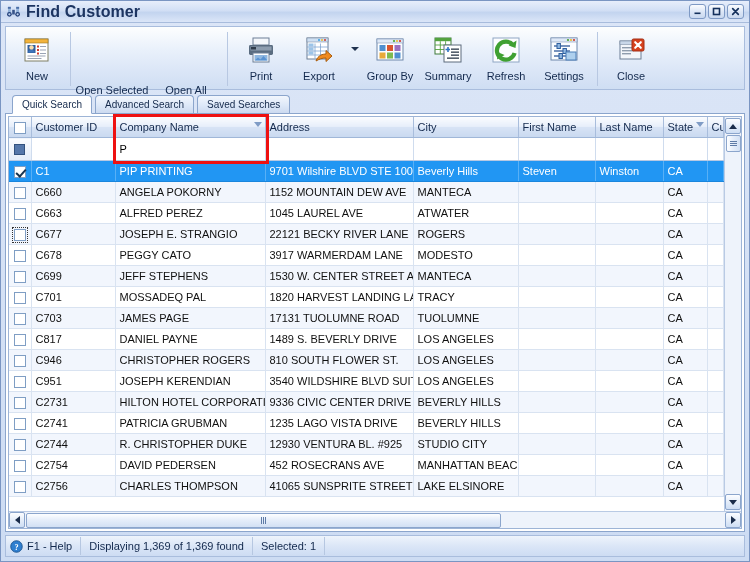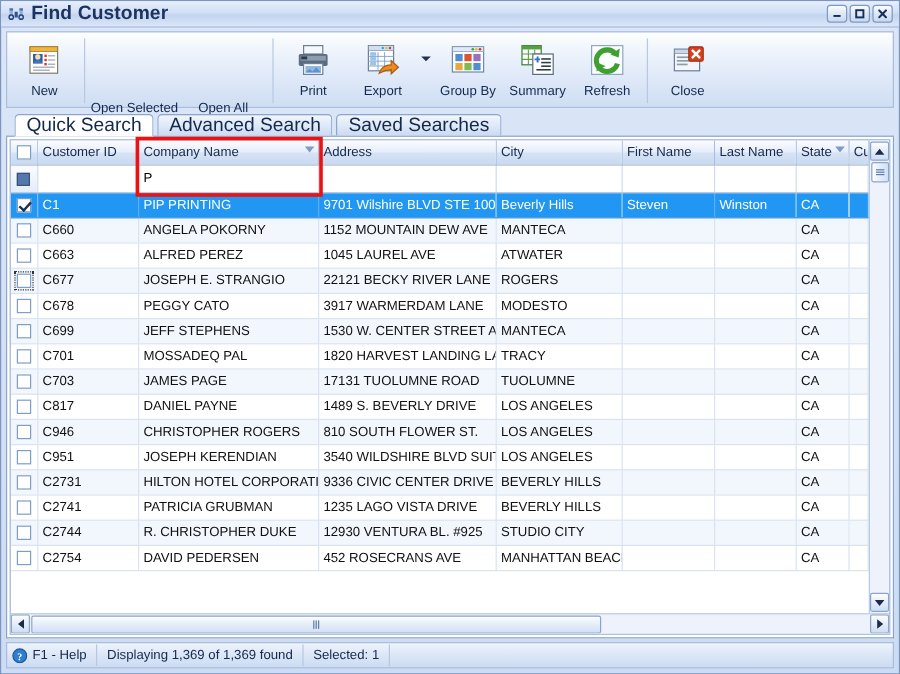--- a/index.html
+++ b/index.html
@@ -84,21 +84,21 @@
   .tabstrip {
     flex: 0 0 20px; height: 20px;
     display: flex; align-items: flex-end; gap: 3px;
     padding-left: 7px;
     border-bottom: 1px solid #8ba5cc;
     position: relative; z-index: 2;
   }
   .tab {
     height: 18px; padding: 0 9px;
     display: flex; align-items: center;
-    font-size: 16px; color: #14294b;
+    font-size: 10px; color: #14294b;
     border: 1px solid #8ba5cc;
     border-bottom: none;
     border-radius: 4px 4px 0 0;
     background: linear-gradient(180deg,#f2f6fd 0%,#dde8f8 55%,#ccdaf0 100%);
     cursor: pointer; white-space: nowrap;
     position: relative;
   }
   .tab.active {
     background: #ffffff;
     height: 19px; margin-bottom: -1px;
@@ -459,20 +459,39 @@
     <div class="tb-btn">
       <svg class="ic" viewBox="0 0 32 32">
         <rect x="3" y="4" width="26" height="24" fill="#fcfdff" stroke="#8fa6c4"></rect>
         <path d="M23 11a9 9 0 1 0 1.6 8" fill="none" stroke="#3fa032" stroke-width="4.2"></path>
         <path d="M26.5 6.5l-1 7.5-6.8-2.6z" fill="#3fa032"></path>
         <path d="M7 25.5l1-7.2 6.6 2.6z" fill="#3fa032"></path>
       </svg>
       <span class="lbl">Refresh</span>
     </div>
 
+    <div class="tb-btn">
+      <svg class="ic" viewBox="0 0 32 32">
+        <rect x="3" y="4" width="26" height="22" fill="#fbfdff" stroke="#6f88ab"></rect>
+        <rect x="3" y="4" width="26" height="4" fill="#dfe9f7" stroke="#6f88ab" stroke-width=".5"></rect>
+        <circle cx="20" cy="6" r="1.1" fill="#4aa02c"></circle>
+          <circle cx="23" cy="6" r="1.1" fill="#e8bd2c"></circle>
+          <circle cx="26" cy="6" r="1.1" fill="#cf3a2e"></circle>
+        <g stroke="#4b6fa8" stroke-width="1.4">
+          <path d="M6 12h16M6 17h16M6 22h16"></path>
+        </g>
+        <g fill="#8fb7e0" stroke="#2f5f9e" stroke-width="1">
+          <rect x="9" y="9.5" width="3.4" height="5"></rect>
+          <rect x="15" y="14.5" width="3.4" height="5"></rect>
+          <rect x="11" y="19.5" width="3.4" height="5"></rect>
+        </g>
+        <rect x="18" y="18" width="10" height="8" fill="#aed0ee" stroke="#4b7fb8"></rect>
+      </svg>
+      <span class="lbl">Settings</span>
+    </div>
 
     <div class="tb-sep"></div>
 
     <div class="tb-btn">
       <svg class="ic" viewBox="0 0 32 32">
         <rect x="5" y="7" width="21" height="18" fill="#f3f6fa" stroke="#6d7f96"></rect>
         <rect x="5" y="7" width="21" height="3.5" fill="#c9d7e8" stroke="#6d7f96" stroke-width=".5"></rect>
         <g fill="#8e9cac">
             <rect x="7" y="13" width="12" height="1.4"></rect>
             <rect x="7" y="16" width="12" height="1.4"></rect>
@@ -703,20 +722,31 @@
                     <td class="chk-col"><span class="cb-nofocus"><span class="cb"></span></span></td>
                     <td>C2754</td>
                     <td>DAVID PEDERSEN</td>
                     <td>452 ROSECRANS AVE</td>
                     <td>MANHATTAN BEACH</td>
                     <td></td>
                     <td></td>
                     <td>CA</td>
                     <td></td>
                   </tr>
+                  <tr class="datarow odd">
+                    <td class="chk-col"><span class="cb-nofocus"><span class="cb"></span></span></td>
+                    <td>C2756</td>
+                    <td>CHARLES THOMPSON</td>
+                    <td>41065 SUNSPRITE STREET</td>
+                    <td>LAKE ELSINORE</td>
+                    <td></td>
+                    <td></td>
+                    <td>CA</td>
+                    <td></td>
+                  </tr>
                 </tbody>
             </table>
           </div>
 
           <div class="vscroll">
             <div class="sb-btn">
                 <i class="arrow-u"></i>
               </div>
             <div class="sb-track">
               <div class="vthumb">

